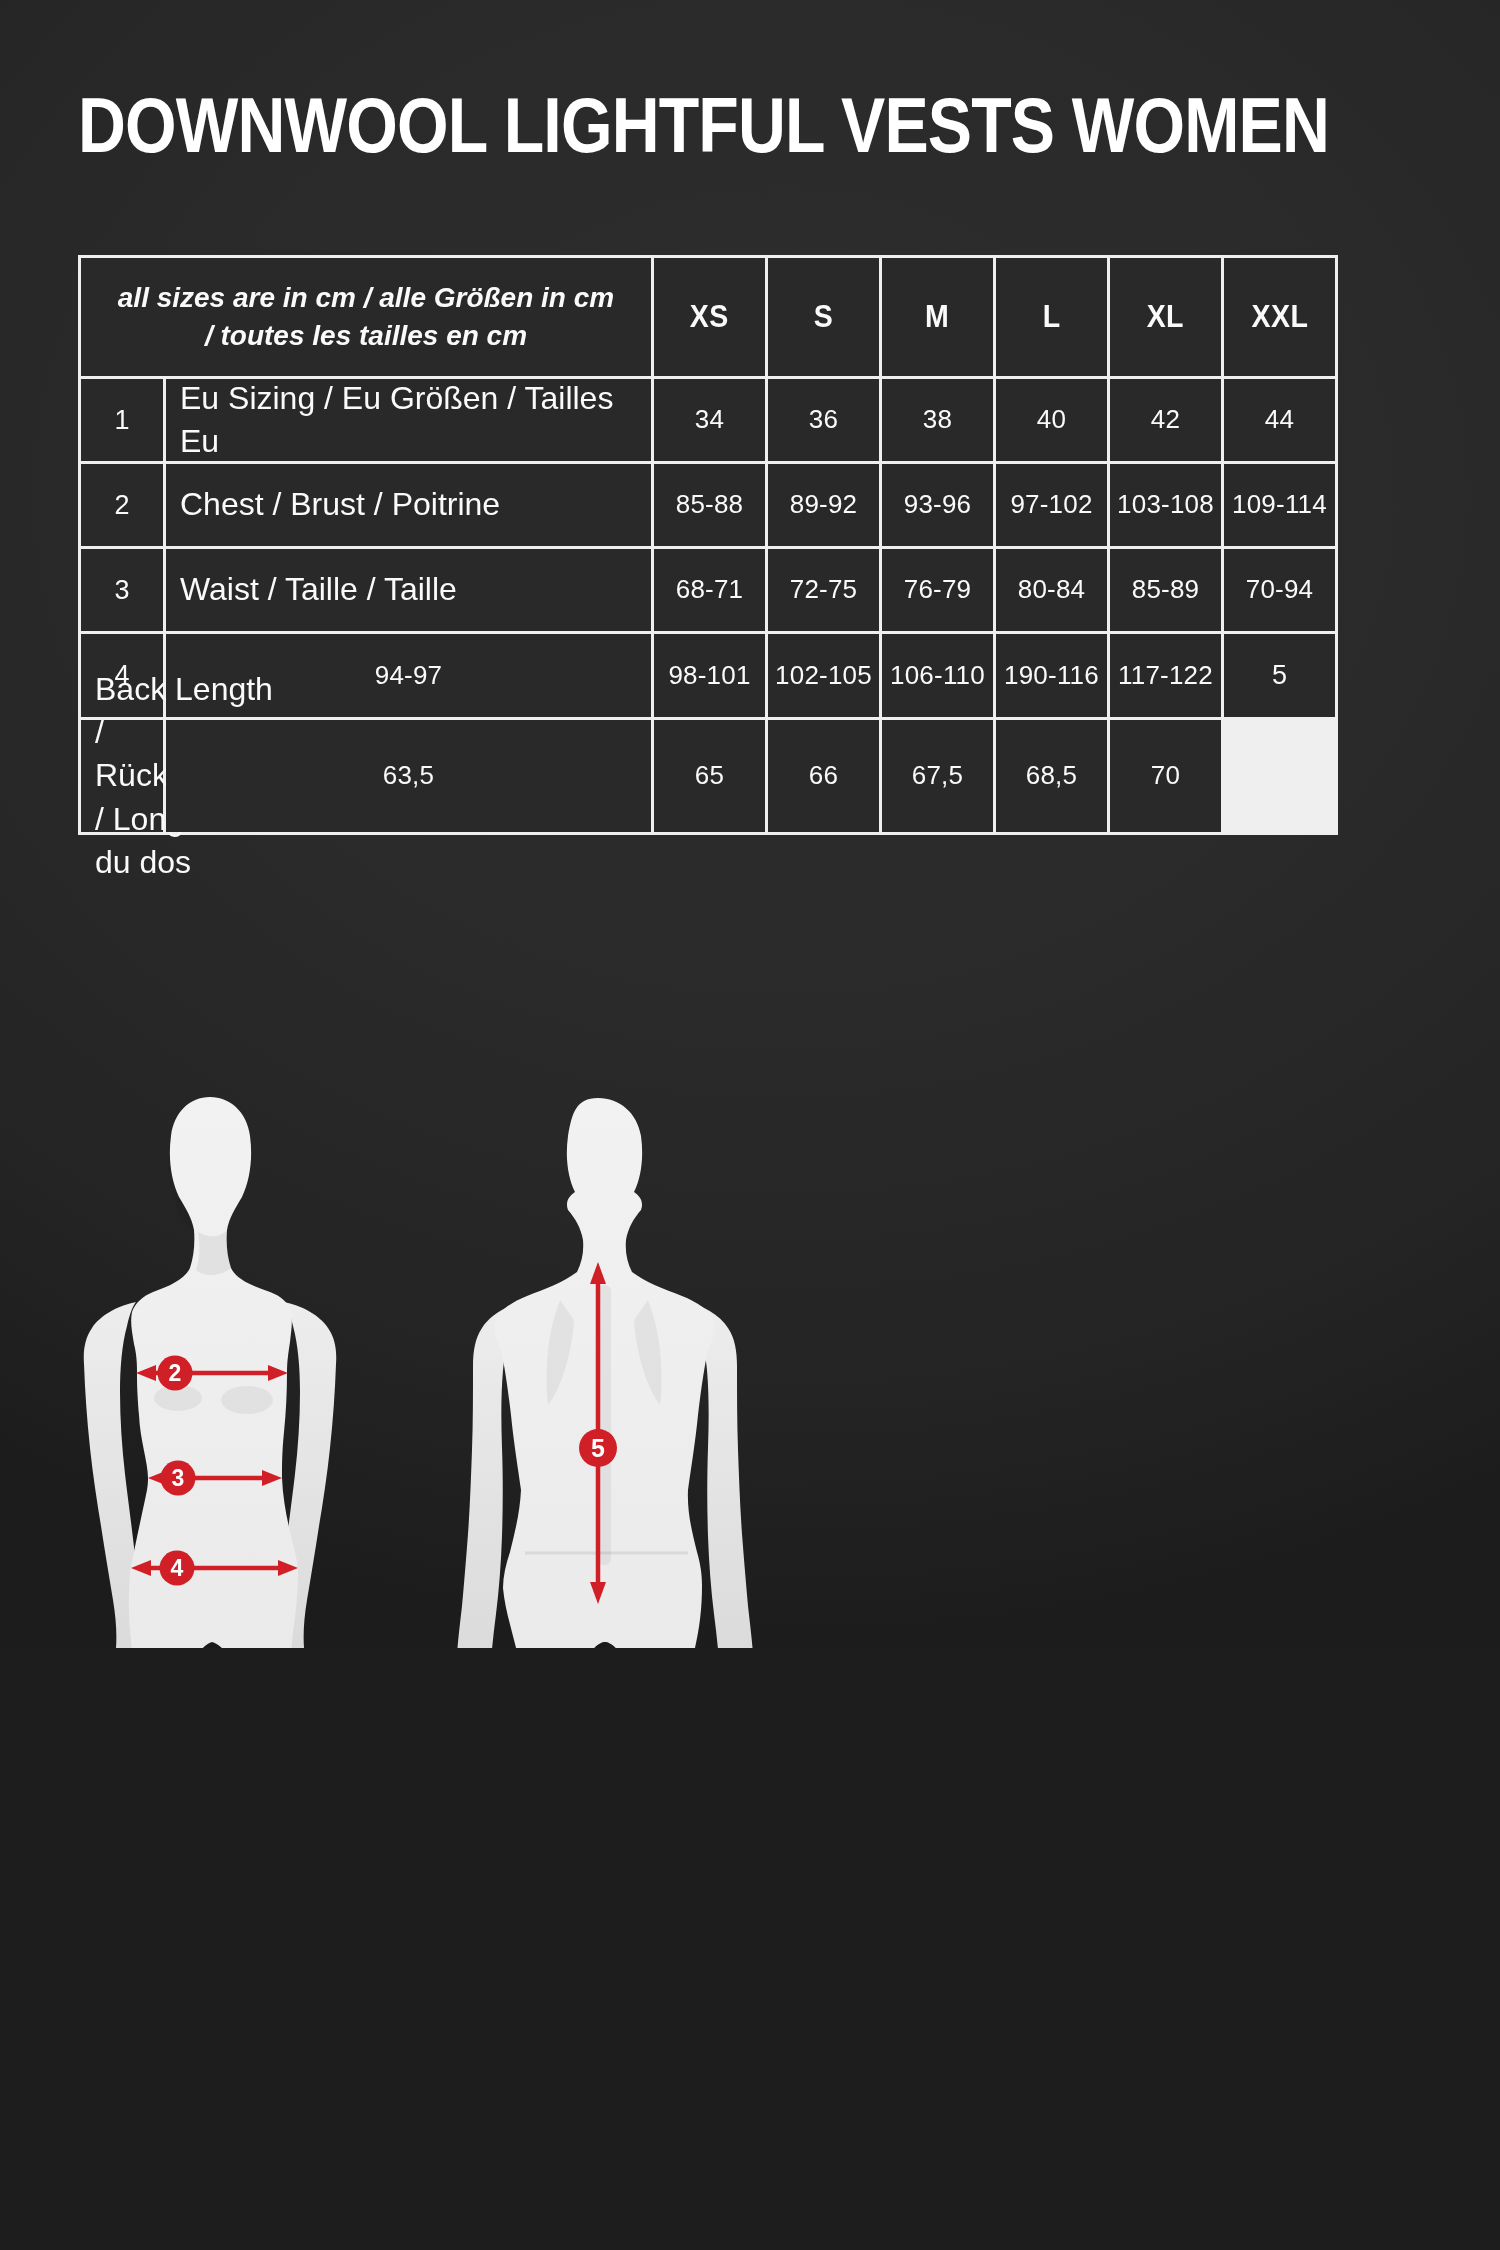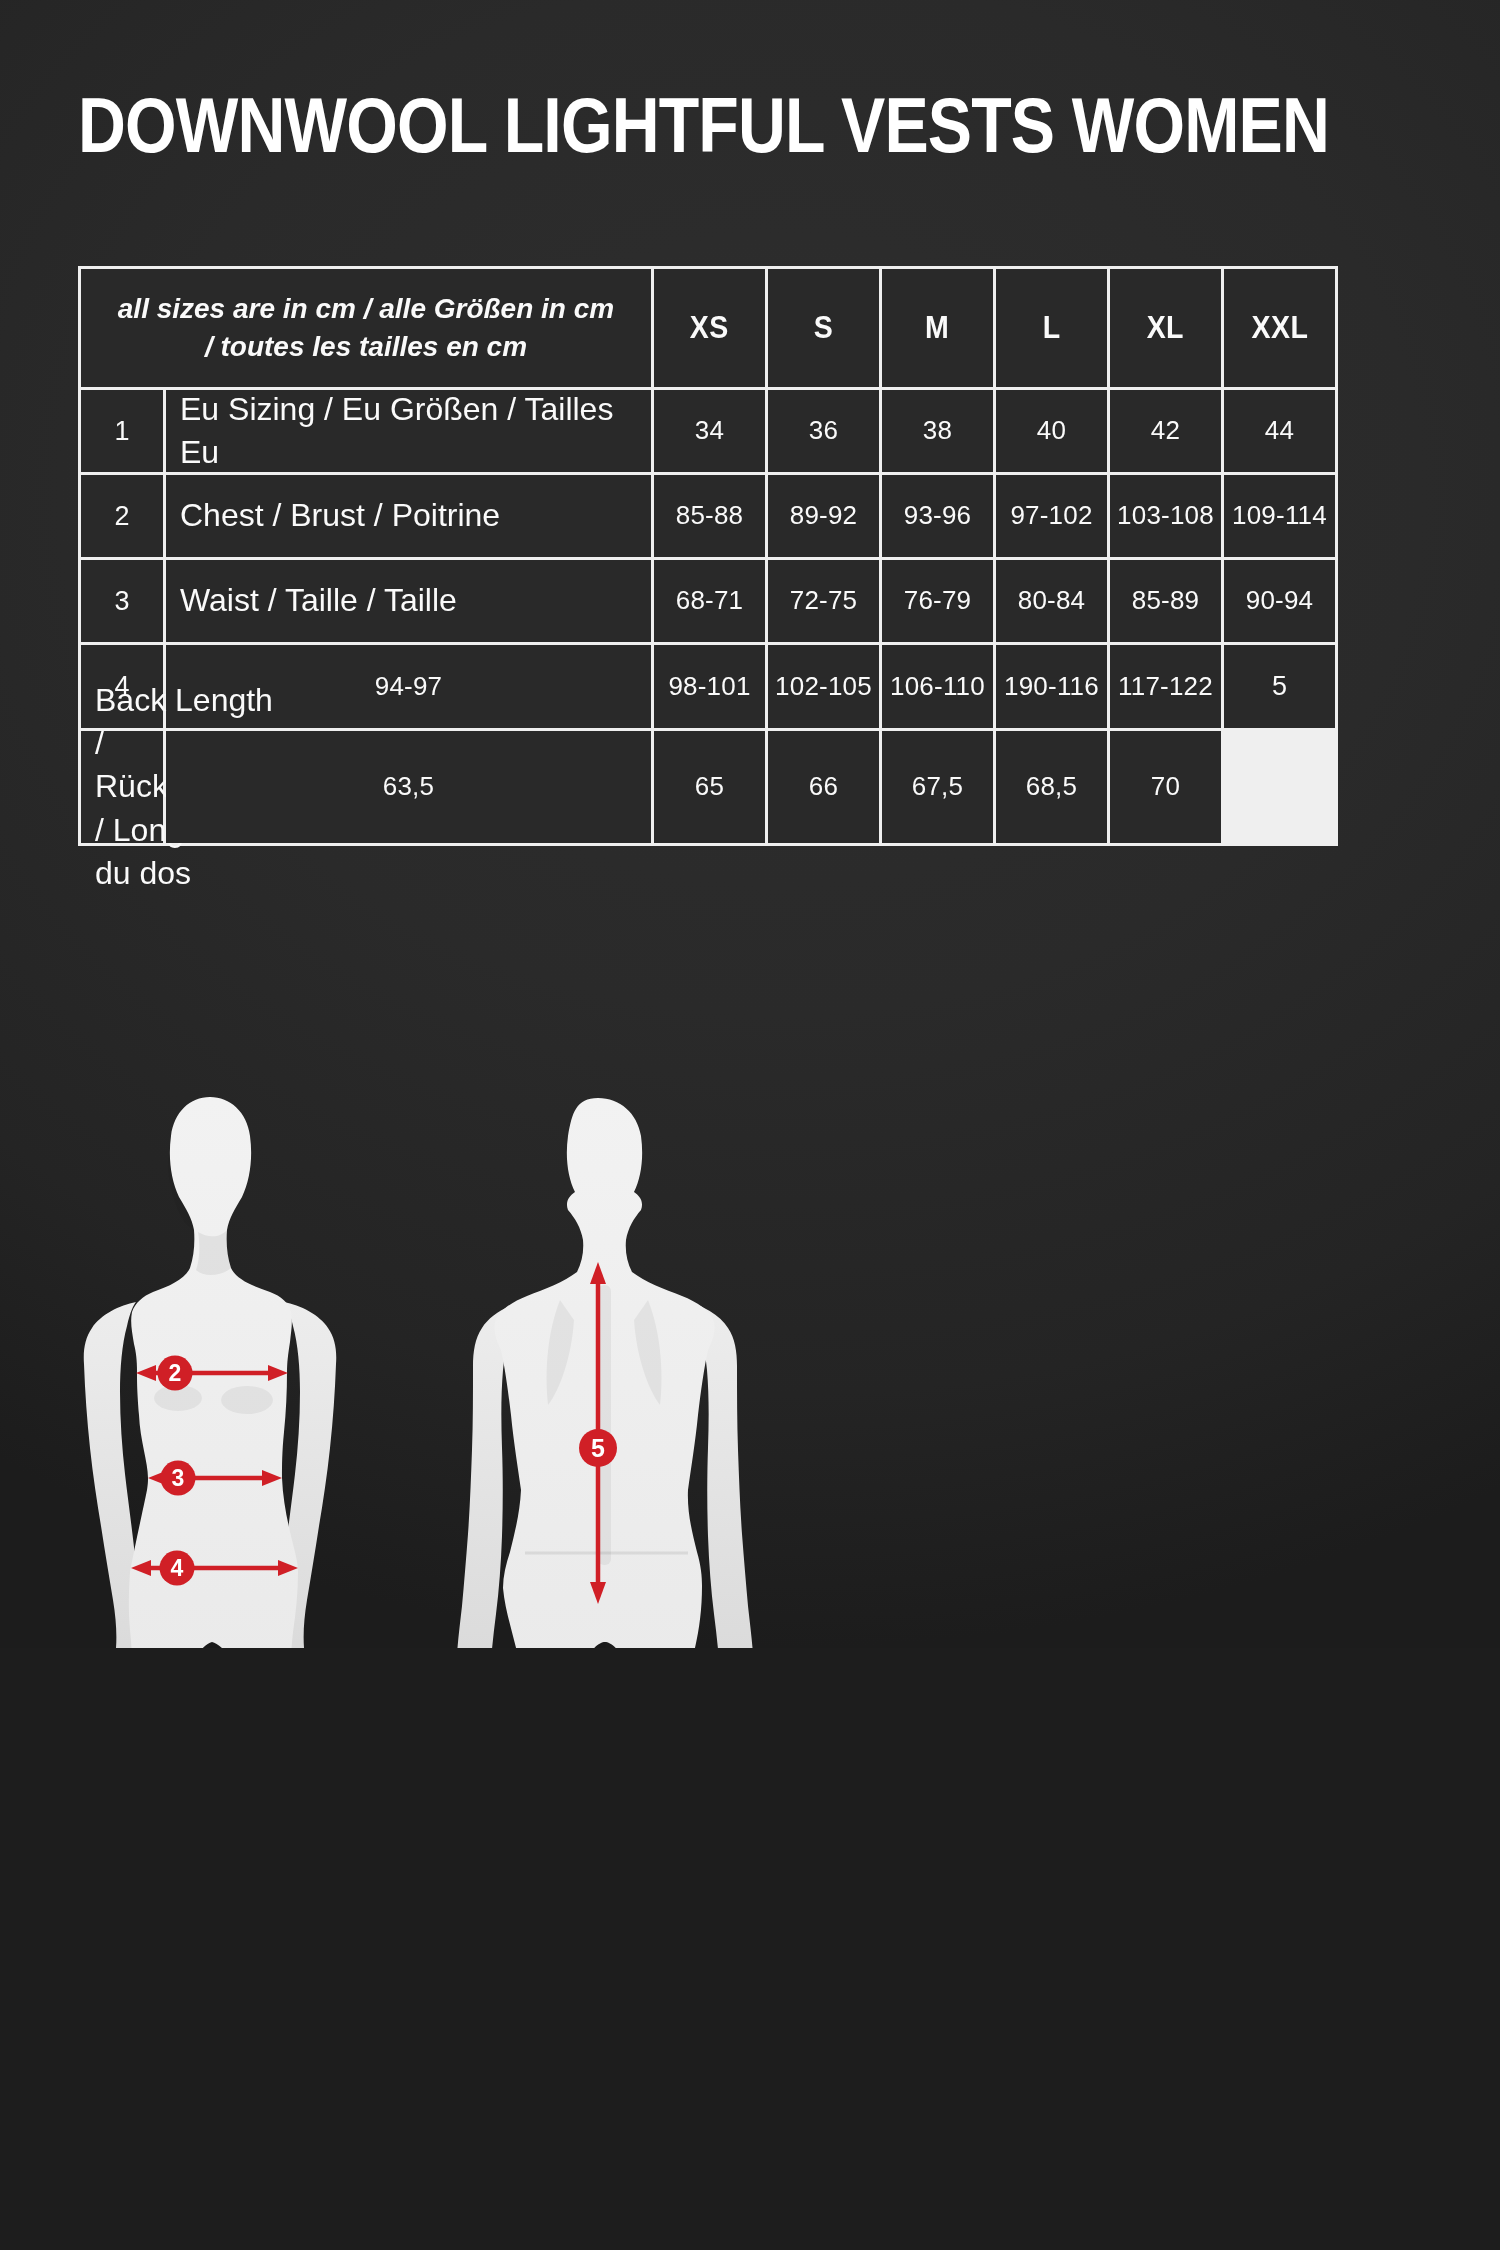--- a/index.html
+++ b/index.html
@@ -21,21 +21,21 @@
     text-decoration:underline;
   }
   .title{
     position:absolute;left:78px;top:80px;
     color:#ffffff;font-size:78px;font-weight:800;
     letter-spacing:-1px;white-space:nowrap;
     transform:scaleX(0.85);transform-origin:left top;
   }
   
   .size-table{
-    position:absolute;left:78px;top:266px;
+    position:absolute;left:78px;top:255px;
     width:1260px;
     display:grid;
     grid-template-columns:82px 485px repeat(6, 111px);
     grid-template-rows:118px 82px 82px 82px 83px 112px;
     gap:3px;padding:3px;
     background:var(--line);
   }
   .cell{
     background:var(--cellbg);
     color:var(--txt);
@@ -106,21 +106,21 @@
     <div class="cell val">103-108</div>
     <div class="cell val">109-114</div>
 
     <div class="cell num">3</div>
     <div class="cell label">Waist / Taille / Taille</div>
     <div class="cell val">68-71</div>
     <div class="cell val">72-75</div>
     <div class="cell val">76-79</div>
     <div class="cell val">80-84</div>
     <div class="cell val">85-89</div>
-    <div class="cell val">90-94</div>
+    <div class="cell val">70-94</div>
 
     <div class="cell num">4</div>
     <div class="cell val">94-97</div>
     <div class="cell val">98-101</div>
     <div class="cell val">102-105</div>
     <div class="cell val">106-110</div>
     <div class="cell val">190-116</div>
     <div class="cell val">117-122</div>
 
     <div class="cell num">5</div>

